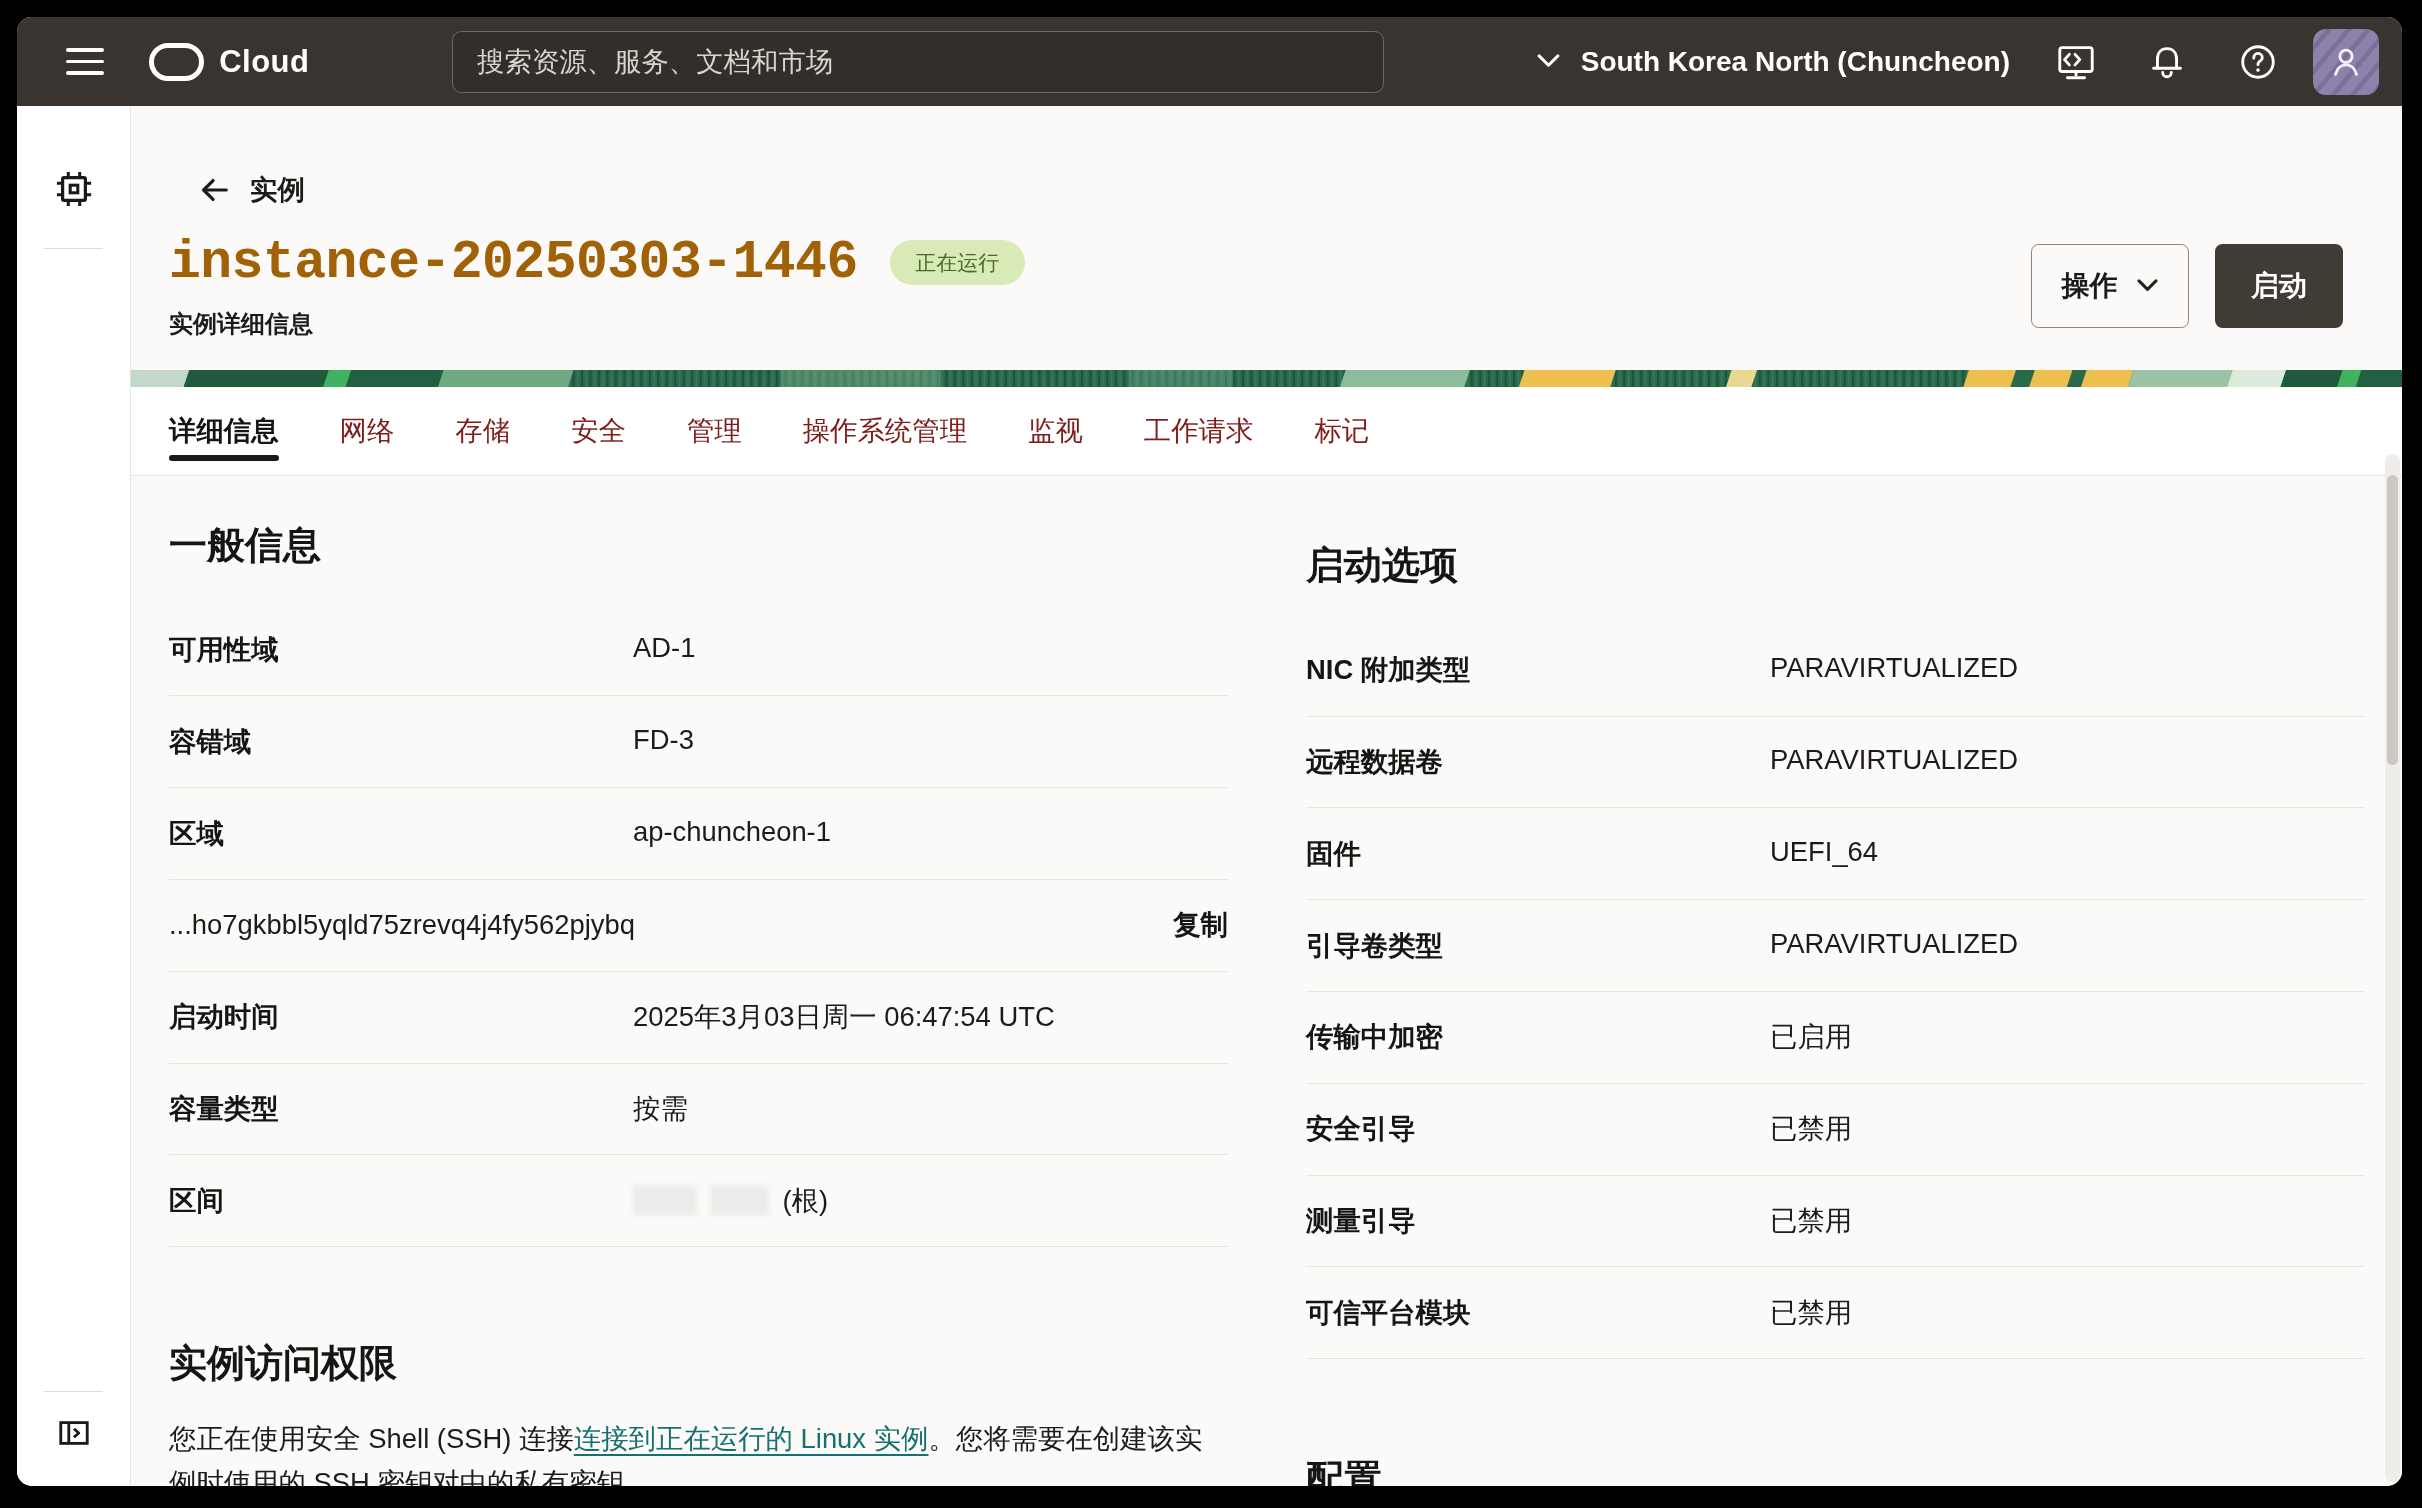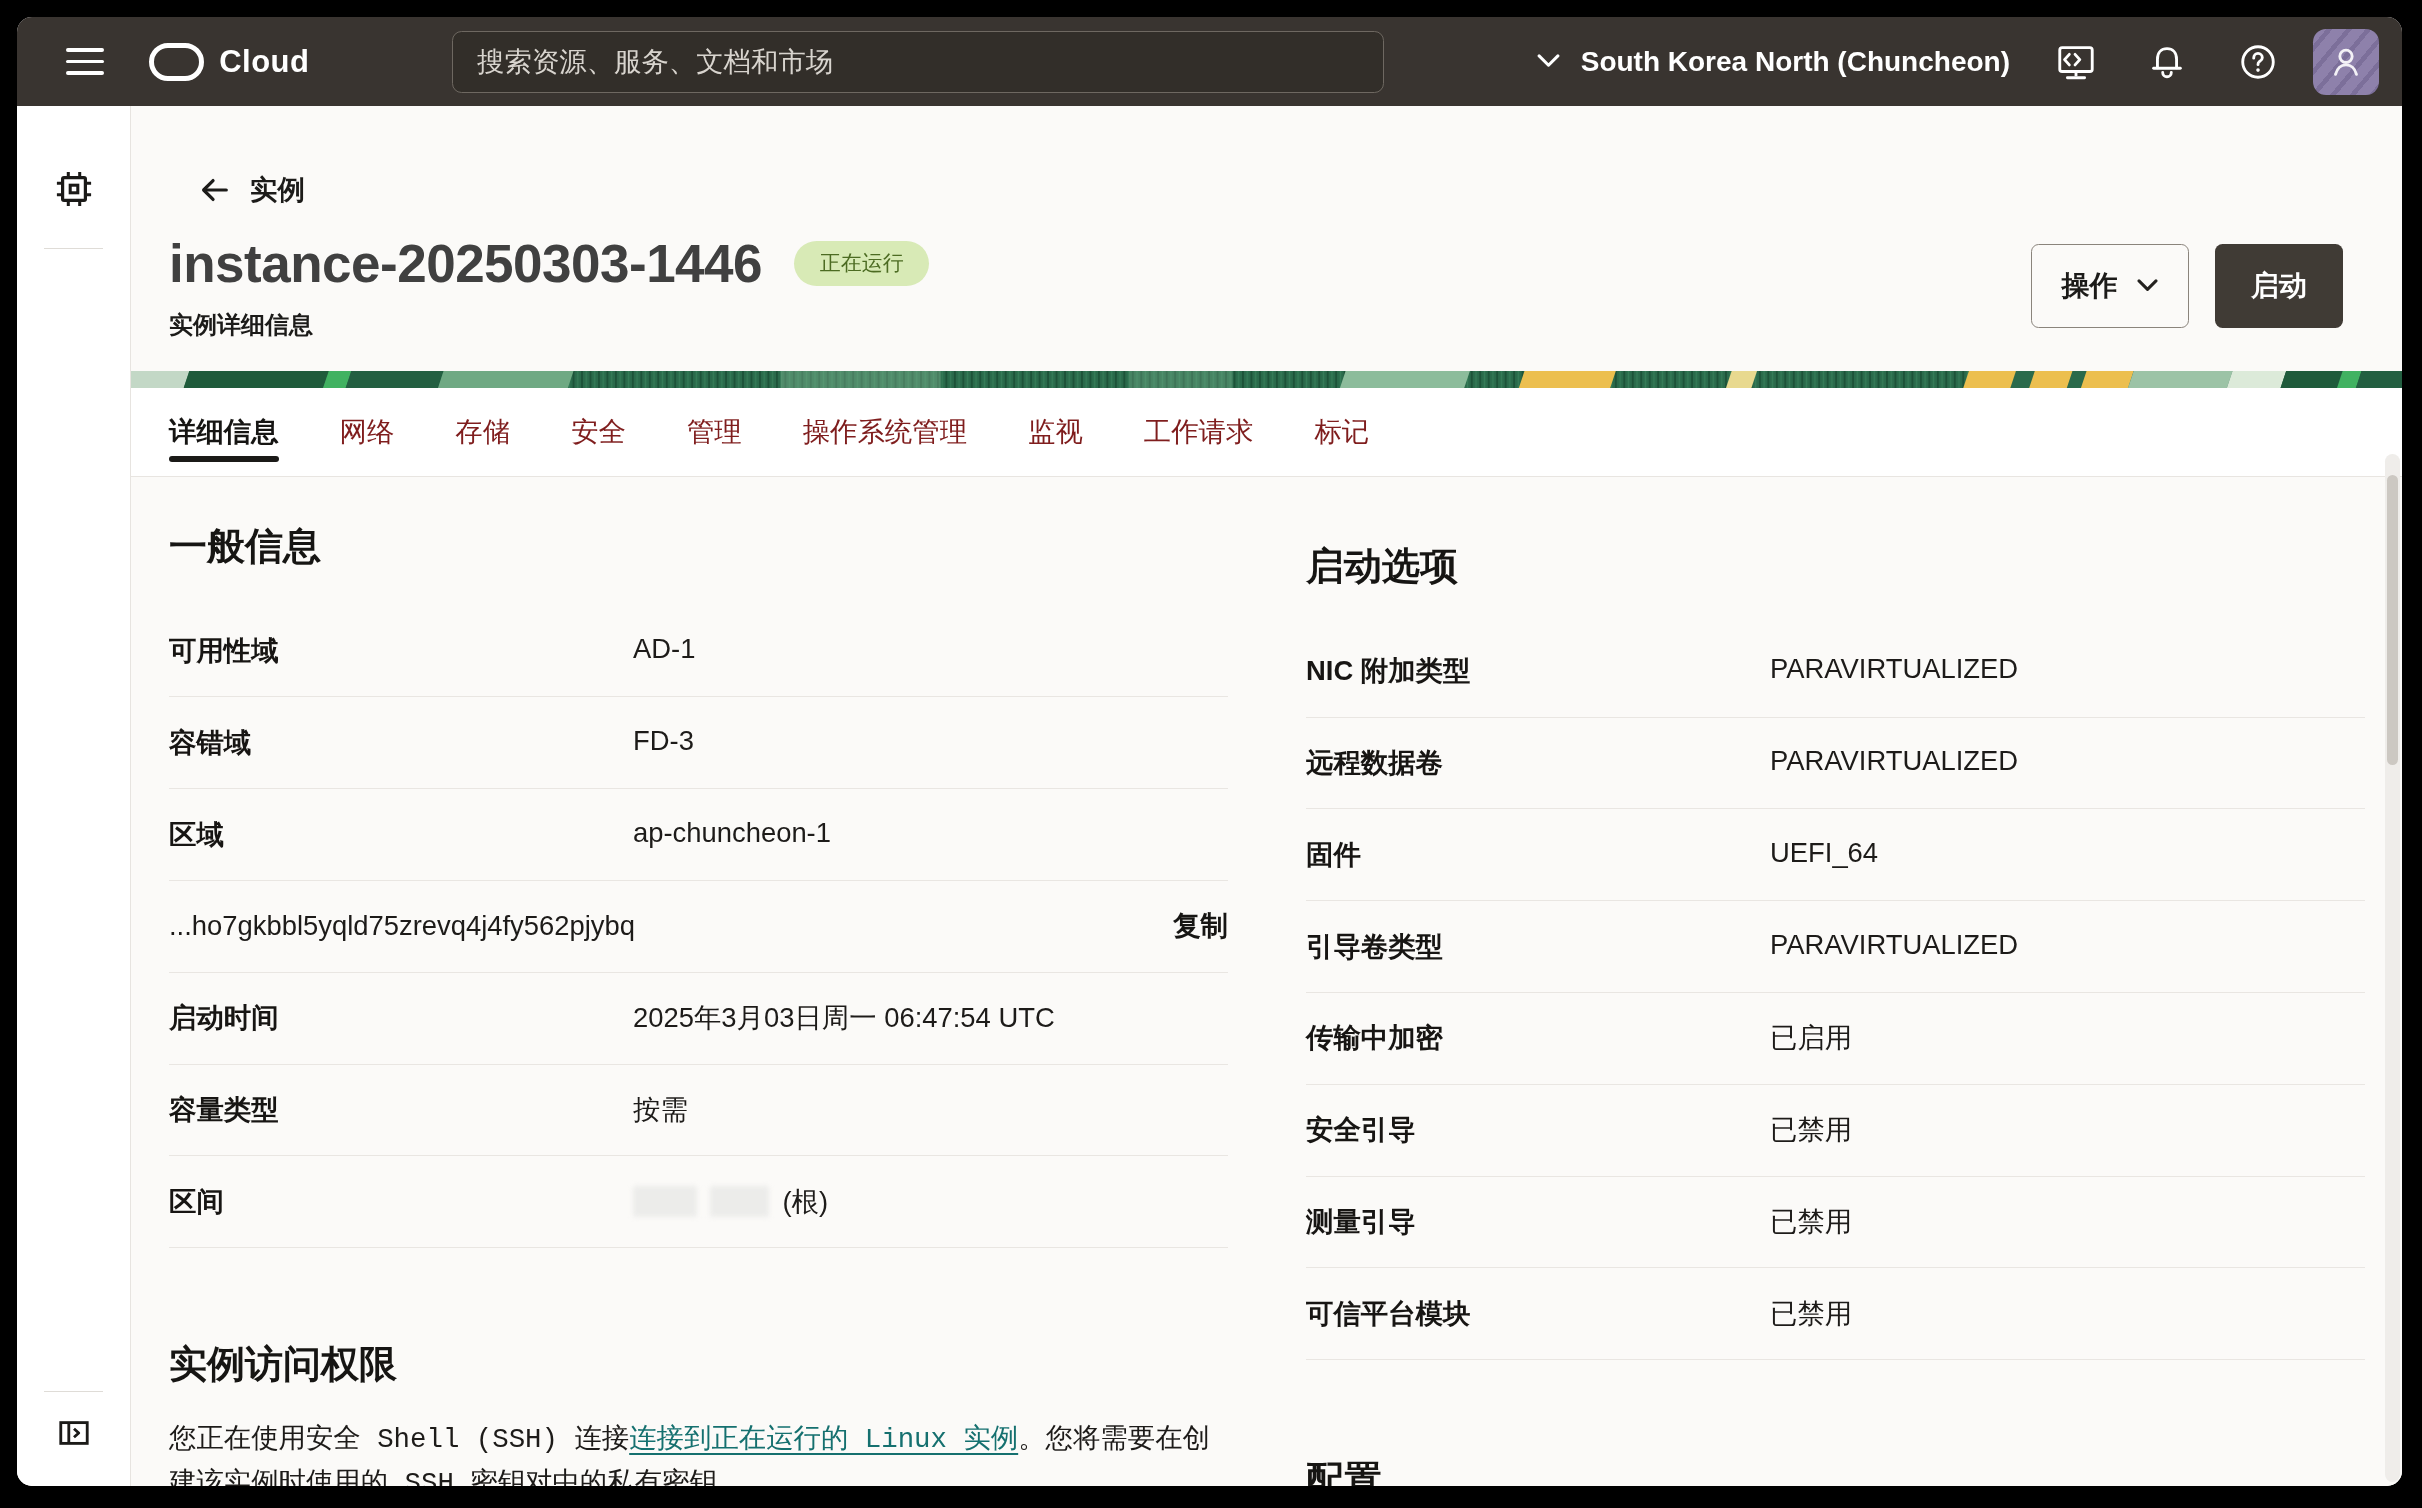--- a/index.html
+++ b/index.html
@@ -38,21 +38,21 @@
   .rail-icon { cursor:pointer; display:flex; }
   .rail-icon.top { margin-bottom:40px; }
   .rail-icon.bottom { margin:24.6px 0 36px; }
 
   main { flex:1; position:relative; background:#fbfaf8; min-width:0; overflow:hidden; }
 
   .page-head { position:relative; padding:66px 24.6px 0 38px; }
   .back-row { display:flex; align-items:center; gap:19px; margin-left:28px; width:max-content; cursor:pointer; }
   .back-row .lbl { font-size:27.4px; font-weight:700; color:#1c1b19; }
   .title-row { display:flex; align-items:center; gap:32px; margin-top:24.6px; }
-  h1 { font-size:53px; font-weight:800; color:#404040; letter-spacing:-0.5px; }
+  h1 { font-size:53px; font-weight:800; color:#a16207; letter-spacing:-0.5px;font-family:Liberation Mono, monospace; }
   .badge { background:#d8eab6; color:#4c6b22; font-size:21px; font-weight:500;
     padding:8.5px 25.6px; border-radius:24.6px; }
   .subtitle { margin-top:15px; font-size:24px; font-weight:700; color:#1c1b19; }
   .actions { position:absolute; top:138px; right:59px; display:flex; gap:26.5px; }
   .btn { height:84px; border-radius:7.6px; font-size:28px; font-weight:700;
     display:flex; align-items:center; justify-content:center; cursor:pointer; font-family:inherit; }
   .btn.ghost { padding:0 30px; background:transparent; border:1.9px solid #8a847c; color:#1c1b19; gap:19px; }
   .btn.solid { padding:0 36px; background:#403b35; border:none; color:#fff; }
 
   .banner { height:17px; margin-top:30px; }
@@ -72,21 +72,21 @@
   .kv-list { margin-top:34px; }
   .kv { display:flex; align-items:flex-start; padding:27.4px 0; border-bottom:0.9px solid #e9e6e2; }
   .kv-l { flex:0 0 464px; font-size:27.4px; font-weight:700; color:#171513; padding-right:19px; }
   .kv-v { font-size:27.4px; color:#1d1b19; display:flex; align-items:center; flex:1; min-width:0; }
   .copy { margin-left:auto; font-weight:700; color:#161513; cursor:pointer; white-space:nowrap; }
   .redact { display:inline-block; height:31px; border-radius:2.8px; background:#ececea;
     filter:blur(2.8px); margin-right:13.2px; }
   .redact.r1 { width:64px; } .redact.r2 { width:59px; }
 
   .sec-access { margin-top:91px; }
-  .access-p { margin-top:28px; font-size:27.4px; line-height:44px; color:#1d1b19; max-width:1074px;font-family:Liberation Mono, monospace; }
+  .access-p { margin-top:28px; font-size:27.4px; line-height:44px; color:#1d1b19; max-width:1074px; }
   .access-p a { color:#15706f; text-decoration:underline; text-underline-offset:5.7px; cursor:pointer; }
   .sec-config { margin-top:95px; }
 
   
   .sbar { position:absolute; right:1.9px; top:348px; bottom:3.8px; width:15px;
     background:#efedea; border-radius:7.6px; }
   .sthumb { position:absolute; left:1.9px; top:21px; width:11.4px; height:290px;
     background:#ccc8c2; border-radius:5.7px; cursor:pointer; }
 
   svg.icon { display:block; }

